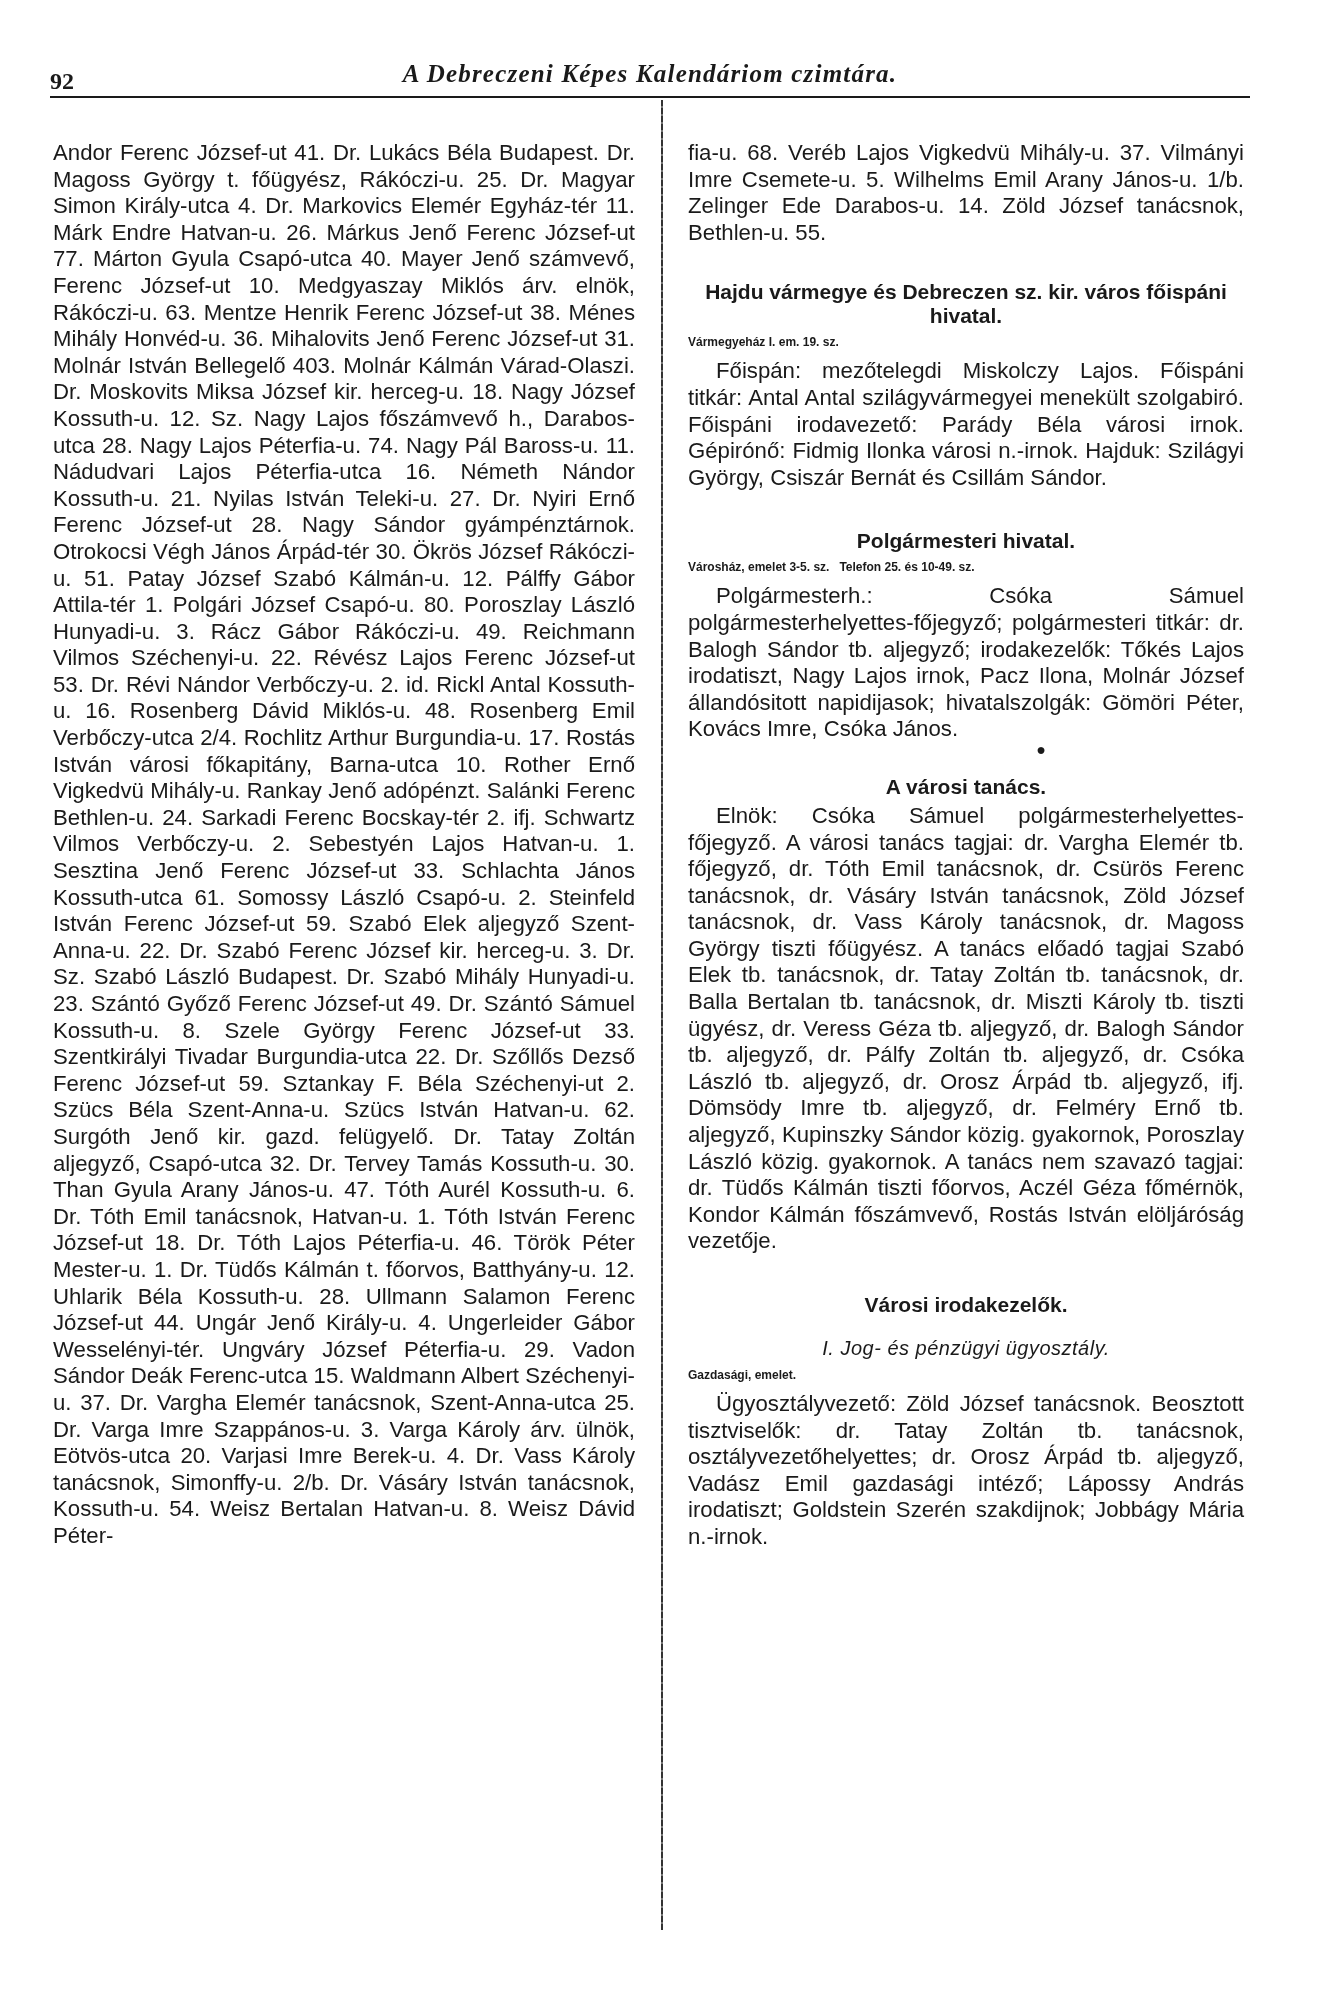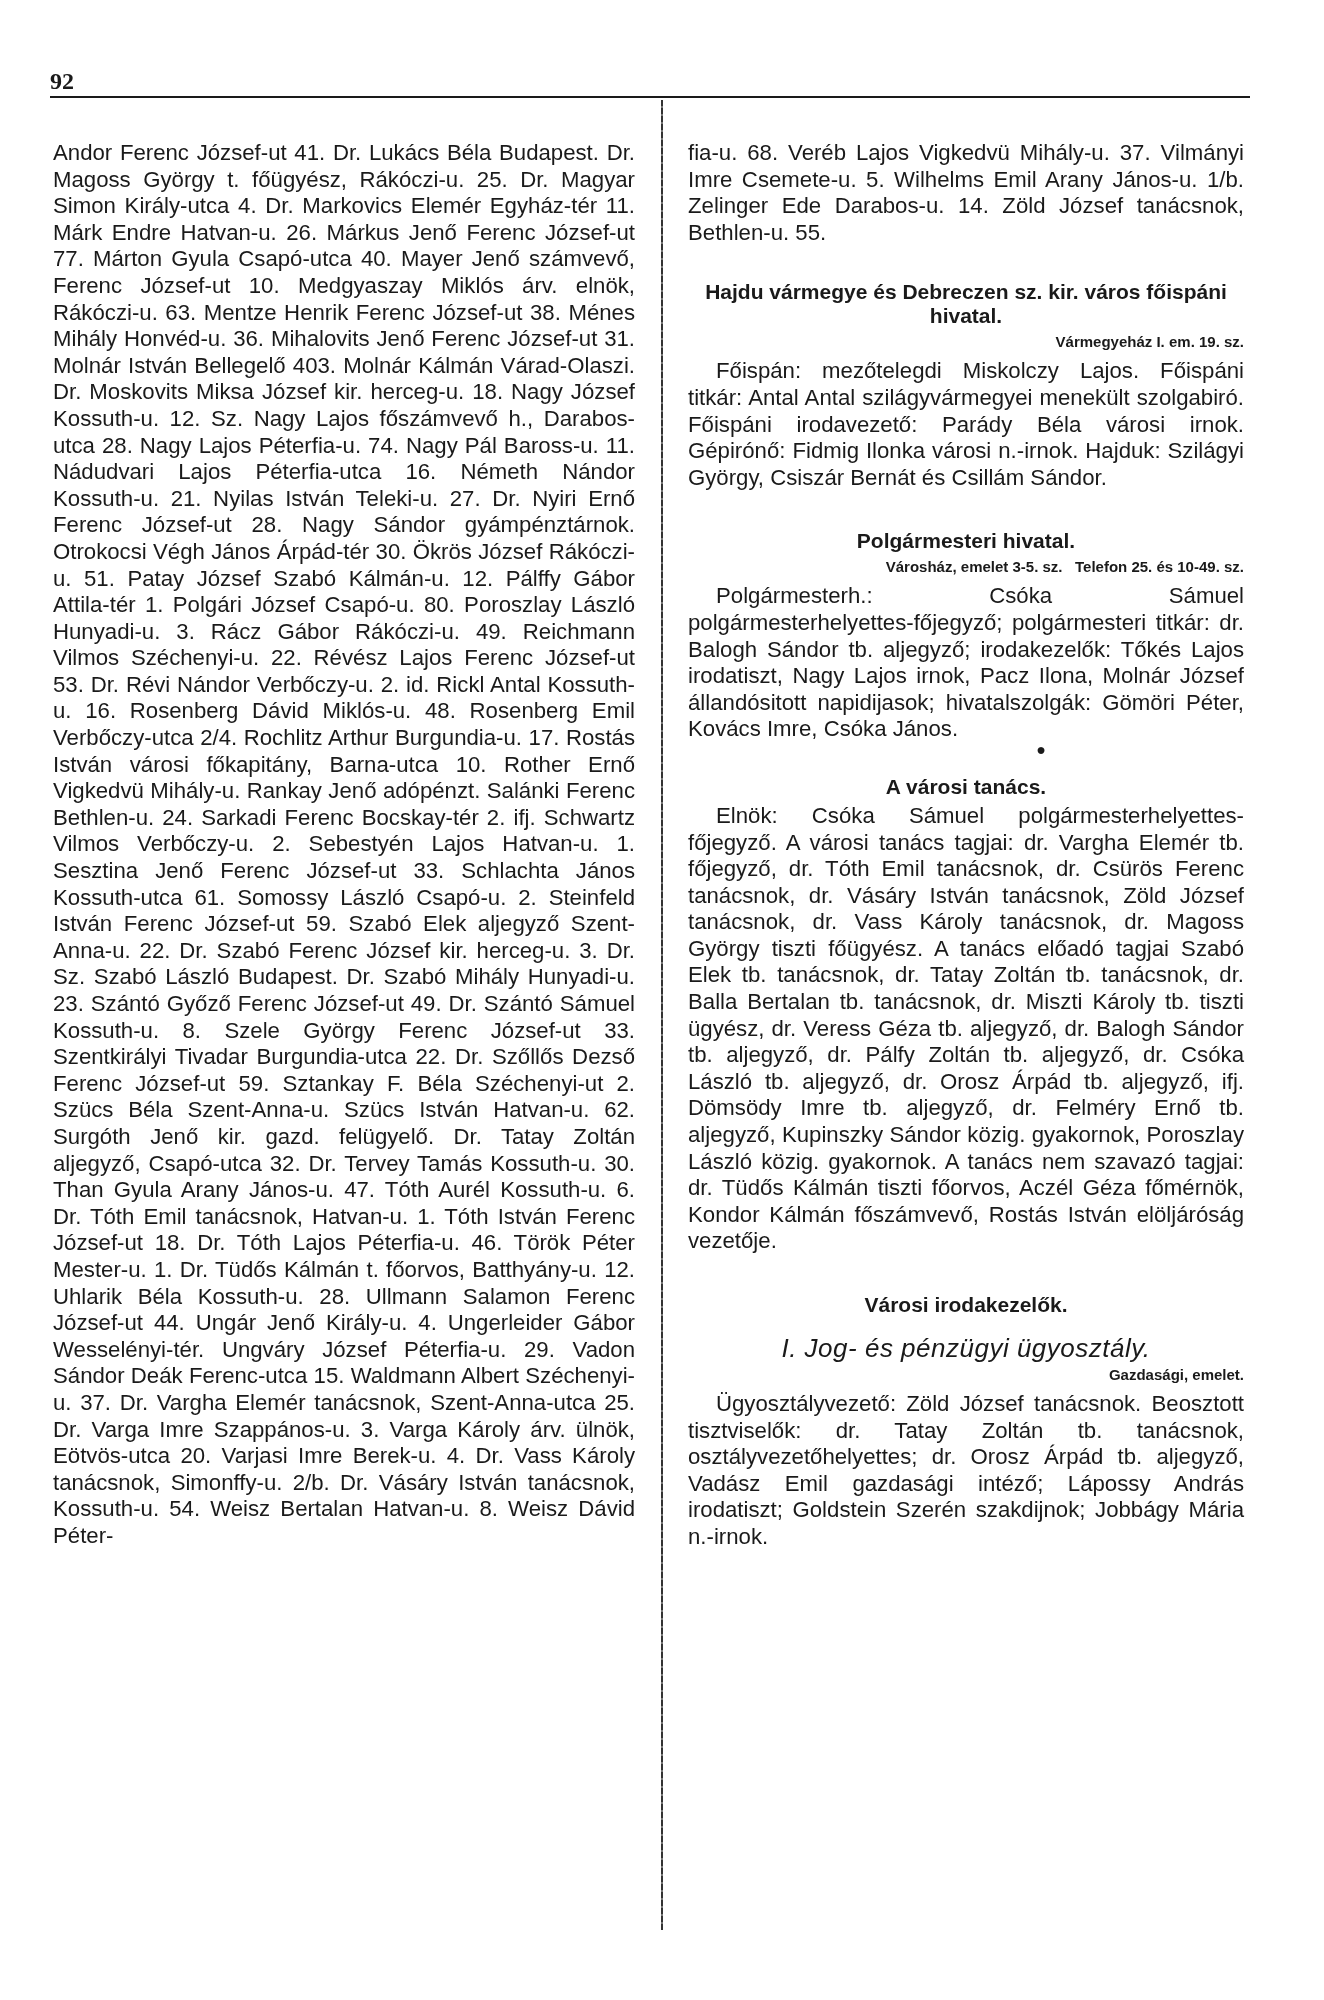--- a/index.html
+++ b/index.html
@@ -33,38 +33,39 @@
   .column-divider {
     position: absolute; left: 661px; top: 100px; width: 2px; height: 1830px;
     background: repeating-linear-gradient(to bottom, #333 0 6px, #777 6px 8px);
   }
   .col p { margin: 0; }
   .section-title {
     font-weight: bold; text-align: center; font-size: 21px; line-height: 24px;
     margin: 38px 0 4px 0;
   }
   .section-sub {
-    font-weight: bold; text-align: right; font-size: 15px; line-height: 20px;
+    font-weight: bold; text-align: left; font-size: 12px; line-height: 20px;
     margin: 4px 0 6px 0;
   }
   .section-italic {
-    font-style: italic; text-align: center; font-size: 26px; line-height: 26px;
+    font-style: italic; text-align: center; font-size: 20px; line-height: 26px;
     margin: 30px 0 4px 0; letter-spacing: 0.5px;
   }
   .indent { text-indent: 28px; }
   .first-title { margin-top: 34px; }
   .bullet {
     text-align: center; line-height: 14px; font-size: 16px; margin: 0; padding-left: 150px;
   }
 </style>
 </head>
 <body>
 
 <div class="header">
   <span class="page-number">92</span>
+  <span class="running-title">A Debreczeni Képes Kalendáriom czimtára.</span>
 </div>
 <div class="header-rule"></div>
 <div class="column-divider"></div>
 
 <div class="col col-left">
   <p>Andor Ferenc József-ut 41. Dr. Lukács Béla Budapest. Dr. Magoss György t. főügyész, Rákóczi-u. 25. Dr. Magyar Simon Király-utca 4. Dr. Markovics Elemér Egyház-tér 11. Márk Endre Hatvan-u. 26. Márkus Jenő Ferenc József-ut 77. Márton Gyula Csapó-utca 40. Mayer Jenő számvevő, Ferenc József-ut 10. Medgyaszay Miklós árv. elnök, Rákóczi-u. 63. Mentze Henrik Ferenc József-ut 38. Ménes Mihály Honvéd-u. 36. Mihalovits Jenő Ferenc József-ut 31. Molnár István Bellegelő 403. Molnár Kálmán Várad-Olaszi. Dr. Moskovits Miksa József kir. herceg-u. 18. Nagy József Kossuth-u. 12. Sz. Nagy Lajos főszámvevő h., Darabos-utca 28. Nagy Lajos Péterfia-u. 74. Nagy Pál Baross-u. 11. Nádudvari Lajos Péterfia-utca 16. Németh Nándor Kossuth-u. 21. Nyilas István Teleki-u. 27. Dr. Nyiri Ernő Ferenc József-ut 28. Nagy Sándor gyámpénztárnok. Otrokocsi Végh János Árpád-tér 30. Ökrös József Rákóczi-u. 51. Patay József Szabó Kálmán-u. 12. Pálffy Gábor Attila-tér 1. Polgári József Csapó-u. 80. Poroszlay László Hunyadi-u. 3. Rácz Gábor Rákóczi-u. 49. Reichmann Vilmos Széchenyi-u. 22. Révész Lajos Ferenc József-ut 53. Dr. Révi Nándor Verbőczy-u. 2. id. Rickl Antal Kossuth-u. 16. Rosenberg Dávid Miklós-u. 48. Rosenberg Emil Verbőczy-utca 2/4. Rochlitz Arthur Burgundia-u. 17. Rostás István városi főkapitány, Barna-utca 10. Rother Ernő Vigkedvü Mihály-u. Rankay Jenő adópénzt. Salánki Ferenc Bethlen-u. 24. Sarkadi Ferenc Bocskay-tér 2. ifj. Schwartz Vilmos Verbőczy-u. 2. Sebestyén Lajos Hatvan-u. 1. Sesztina Jenő Ferenc József-ut 33. Schlachta János Kossuth-utca 61. Somossy László Csapó-u. 2. Steinfeld István Ferenc József-ut 59. Szabó Elek aljegyző Szent-Anna-u. 22. Dr. Szabó Ferenc József kir. herceg-u. 3. Dr. Sz. Szabó László Budapest. Dr. Szabó Mihály Hunyadi-u. 23. Szántó Győző Ferenc József-ut 49. Dr. Szántó Sámuel Kossuth-u. 8. Szele György Ferenc József-ut 33. Szentkirályi Tivadar Burgundia-utca 22. Dr. Szőllős Dezső Ferenc József-ut 59. Sztankay F. Béla Széchenyi-ut 2. Szücs Béla Szent-Anna-u. Szücs István Hatvan-u. 62. Surgóth Jenő kir. gazd. felügyelő. Dr. Tatay Zoltán aljegyző, Csapó-utca 32. Dr. Tervey Tamás Kossuth-u. 30. Than Gyula Arany János-u. 47. Tóth Aurél Kossuth-u. 6. Dr. Tóth Emil tanácsnok, Hatvan-u. 1. Tóth István Ferenc József-ut 18. Dr. Tóth Lajos Péterfia-u. 46. Török Péter Mester-u. 1. Dr. Tüdős Kálmán t. főorvos, Batthyány-u. 12. Uhlarik Béla Kossuth-u. 28. Ullmann Salamon Ferenc József-ut 44. Ungár Jenő Király-u. 4. Ungerleider Gábor Wesselényi-tér. Ungváry József Péterfia-u. 29. Vadon Sándor Deák Ferenc-utca 15. Waldmann Albert Széchenyi-u. 37. Dr. Vargha Elemér tanácsnok, Szent-Anna-utca 25. Dr. Varga Imre Szappános-u. 3. Varga Károly árv. ülnök, Eötvös-utca 20. Varjasi Imre Berek-u. 4. Dr. Vass Károly tanácsnok, Simonffy-u. 2/b. Dr. Vásáry István tanácsnok, Kossuth-u. 54. Weisz Bertalan Hatvan-u. 8. Weisz Dávid Péter-</p>
 </div>
 
 <div class="col col-right">
   <p>fia-u. 68. Veréb Lajos Vigkedvü Mihály-u. 37. Vilmányi Imre Csemete-u. 5. Wilhelms Emil Arany János-u. 1/b. Zelinger Ede Darabos-u. 14. Zöld József tanácsnok, Bethlen-u. 55.</p>

